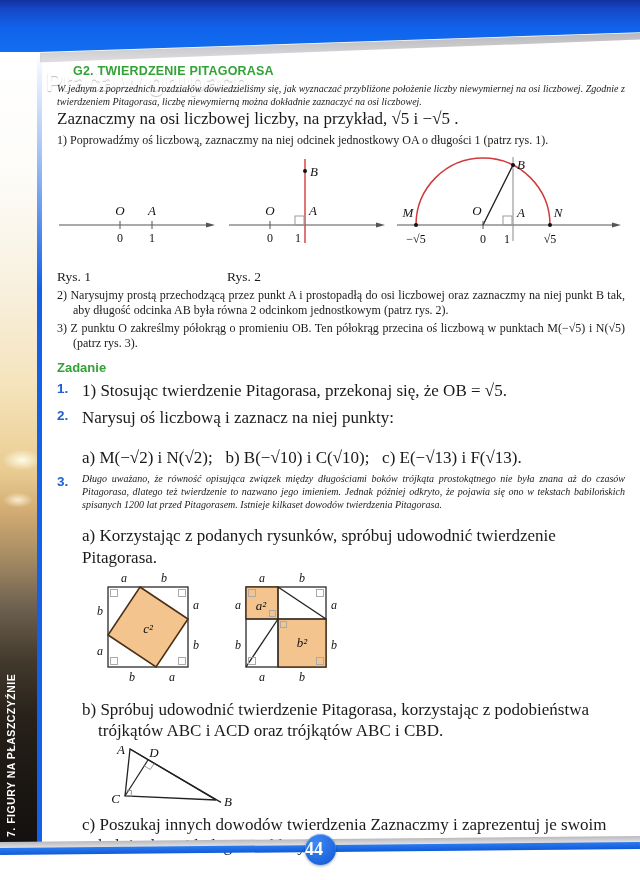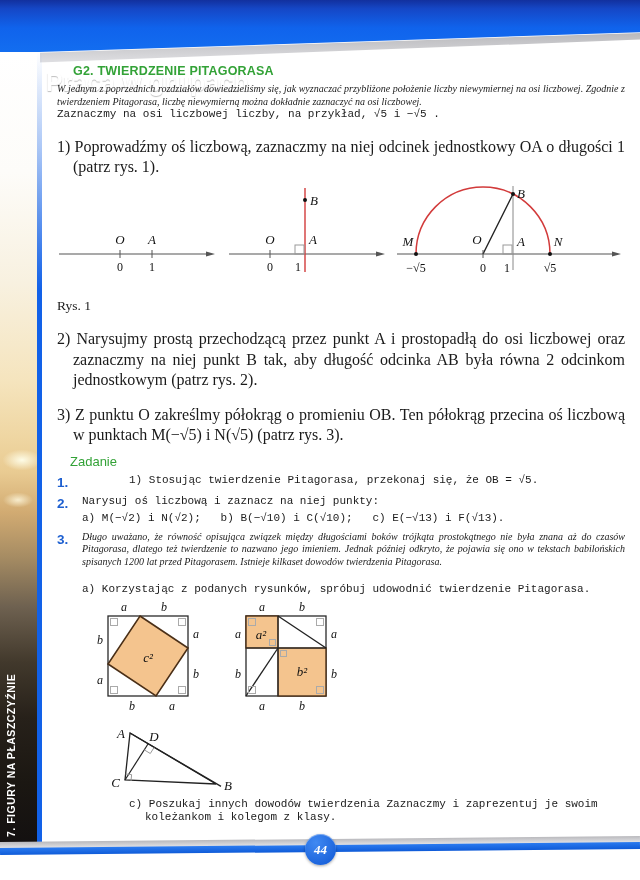--- a/index.html
+++ b/index.html
@@ -48,52 +48,51 @@
     transform:rotate(-0.55deg);
   }
   .footer-bar{
     position:absolute;left:0;top:845px;width:640px;height:7px;
     background:linear-gradient(180deg,#2b7bf0,#0f5bd8);
     transform:rotate(-0.55deg);
   }
   .page-badge{
     position:absolute;left:305px;top:834px;width:31px;height:31px;border-radius:50%;
     background:radial-gradient(circle at 35% 28%,#4089f2,#0f57d4);
-    color:#fff;font-family:"Liberation Serif",serif;font-weight:bold;font-size:13px;
-    display:flex;align-items:center;justify-content:center;
+    color:#fff;font-family:"Liberation Serif",serif;font-weight:bold;font-size:18px;
+    display:flex;align-items:center;justify-content:flex-start;
     box-shadow:0 1px 3px rgba(0,0,0,.35), inset 0 1px 0 rgba(255,255,255,.35);
-    font-style:italic;
   }
   
   .content{position:absolute;left:57px;top:58px;width:568px;}
   .sec-heading{
     font-family:"Liberation Sans",sans-serif;font-weight:bold;font-size:12.5px;
     color:#33a237;margin:6px 16px 5px;letter-spacing:.2px;
   }
   .para{font-size:10px;line-height:1.26;text-align:justify;font-style:italic;}
-  .line{font-size:11px;line-height:1.26;font-family:Liberation Mono, monospace;}
-  .step{font-size:16px;line-height:1.26;text-align:justify;padding-left:16px;text-indent:-16px;margin-top:15px;}
+  .line{font-size:17px;line-height:1.26;}
+  .step{font-size:12px;line-height:1.26;text-align:justify;padding-left:16px;text-indent:-16px;margin-top:3px;}
   
   .figs{display:flex;margin:7px 0 2px;}
   .fig{flex:none;}
   .fig-caption{font-size:13.5px;margin-top:14px;}
   svg text{font-family:"Liberation Serif",serif;fill:#111;font-size:12.5px;}
   svg text.it{font-style:italic;font-size:13px;}
   svg text.sm{font-size:12px;}
   .zadanie{
-    font-family:"Liberation Sans",sans-serif;font-weight:normal;font-size:13px;
-    color:#33a237;margin:9px 13px 5px;
+    font-family:"Liberation Sans",sans-serif;font-weight:bold;font-size:13px;
+    color:#33a237;margin:9px 0 5px;
   }
   .task{display:flex;margin:5px 0 0;}
   .task-num{
     flex:none;width:25px;font-family:"Liberation Sans",sans-serif;font-weight:bold;
     font-size:13.5px;color:#1d5fd0;padding-top:1px;
   }
   .task-body{flex:1;}
-  .hang{padding-left:16px;text-indent:-16px;margin-left:47px;}
+  .hang{padding-left:16px;text-indent:-16px;}
   .diagram-row{margin:5px 0 2px 12px;}
   .tri-row{margin:2px 0 2px 4px;}
 </style>
 </head>
 <body>
 
 <div class="header-shadow"></div>
 <div class="header"></div>
 <div class="header-title">Praca w grupach</div>
 
@@ -132,20 +131,21 @@
         <line x1="43" y1="66" x2="43" y2="74" stroke="#555" stroke-width="1"></line>
         <line x1="78" y1="4" x2="78" y2="88" stroke="#d23b3b" stroke-width="1.4"></line>
         <rect x="68" y="61" width="9" height="9" fill="none" stroke="#999" stroke-width="1"></rect>
         <circle cx="78" cy="16" r="2" fill="#111"></circle>
         <text class="it" x="43" y="60" text-anchor="middle">O</text>
         <text class="it" x="86" y="60" text-anchor="middle">A</text>
         <text class="it" x="87" y="21" text-anchor="middle">B</text>
         <text class="sm" x="43" y="87" text-anchor="middle">0</text>
         <text class="sm" x="71" y="87" text-anchor="middle">1</text>
       </svg>
+      <div class="fig-caption">Rys. 2</div>
     </div>
 
     <div class="fig" style="width:228px">
       <svg width="228" height="96" viewBox="0 0 228 96">
         <line x1="0" y1="70" x2="220" y2="70" stroke="#555" stroke-width="1.2"></line>
         <polygon points="224,70 215,67.4 215,72.6" fill="#555"></polygon>
         <line x1="116" y1="2" x2="116" y2="86" stroke="#888" stroke-width="1"></line>
         <path d="M 19 70 A 67 67 0 0 1 153 70" fill="none" stroke="#d23b3b" stroke-width="1.5"></path>
         <line x1="86" y1="70" x2="116" y2="10" stroke="#222" stroke-width="1.4"></line>
         <rect x="106" y="61" width="9" height="9" fill="none" stroke="#999" stroke-width="1"></rect>
@@ -175,21 +175,21 @@
     <div class="task-num">1.</div>
     <div class="task-body">
       <div class="line hang">1) Stosując twierdzenie Pitagorasa, przekonaj się, że OB = √5.</div>
     </div>
   </div>
 
   <div class="task">
     <div class="task-num">2.</div>
     <div class="task-body">
       <div class="line">Narysuj oś liczbową i zaznacz na niej punkty:</div>
-      <div class="line" style="margin-top:3px">a) M(−√2) i N(√2);&nbsp;&nbsp; b) B(−√10) i C(√10);&nbsp;&nbsp; c) E(−√13) i F(√13).</div>
+      <div class="line" style="margin-top:19px">a) M(−√2) i N(√2);&nbsp;&nbsp; b) B(−√10) i C(√10);&nbsp;&nbsp; c) E(−√13) i F(√13).</div>
     </div>
   </div>
 
   <div class="task">
     <div class="task-num">3.</div>
     <div class="task-body">
       <div class="para">Długo uważano, że równość opisująca związek między długościami boków trójkąta prostokątnego nie była znana aż do czasów Pitagorasa, dlatego też twierdzenie to nazwano jego imieniem. Jednak później odkryto, że pojawia się ono w tekstach babilońskich spisanych 1200 lat przed Pitagorasem.  Istnieje kilkaset dowodów twierdzenia Pitagorasa.</div>
       <div class="line" style="margin-top:14px">a) Korzystając z podanych rysunków, spróbuj udowodnić twierdzenie Pitagorasa.</div>
 
       <div class="diagram-row">
@@ -230,20 +230,21 @@
           <text class="it sm" x="208" y="9" text-anchor="middle">b</text>
           <text class="it sm" x="144" y="36" text-anchor="middle">a</text>
           <text class="it sm" x="144" y="76" text-anchor="middle">b</text>
           <text class="it sm" x="240" y="36" text-anchor="middle">a</text>
           <text class="it sm" x="240" y="76" text-anchor="middle">b</text>
           <text class="it sm" x="168" y="108" text-anchor="middle">a</text>
           <text class="it sm" x="208" y="108" text-anchor="middle">b</text>
         </svg>
       </div>
 
+      <div class="line hang">b) Spróbuj udowodnić twierdzenie Pitagorasa, korzystając z podobieństwa trójkątów ABC i ACD oraz trójkątów ABC i CBD.</div>
 
       <div class="tri-row">
         <svg width="150" height="64" viewBox="0 0 150 64">
           <polygon points="44,5 39,52 130,56" fill="none" stroke="#222" stroke-width="1.3"></polygon>
           <line x1="44" y1="5" x2="135" y2="58.4" stroke="#222" stroke-width="1.3"></line>
           <line x1="39" y1="52" x2="62" y2="16" stroke="#222" stroke-width="1.2"></line>
           <path d="M 39.6 46 L 45.6 46.6 L 45 53" fill="none" stroke="#999" stroke-width="1"></path>
           <polyline points="58.3,21.9 64.3,25.5 68,19.6" fill="none" stroke="#999" stroke-width="1"></polyline>
           <text class="it" x="39" y="10" text-anchor="end">A</text>
           <text class="it" x="68" y="13" text-anchor="middle">D</text>

